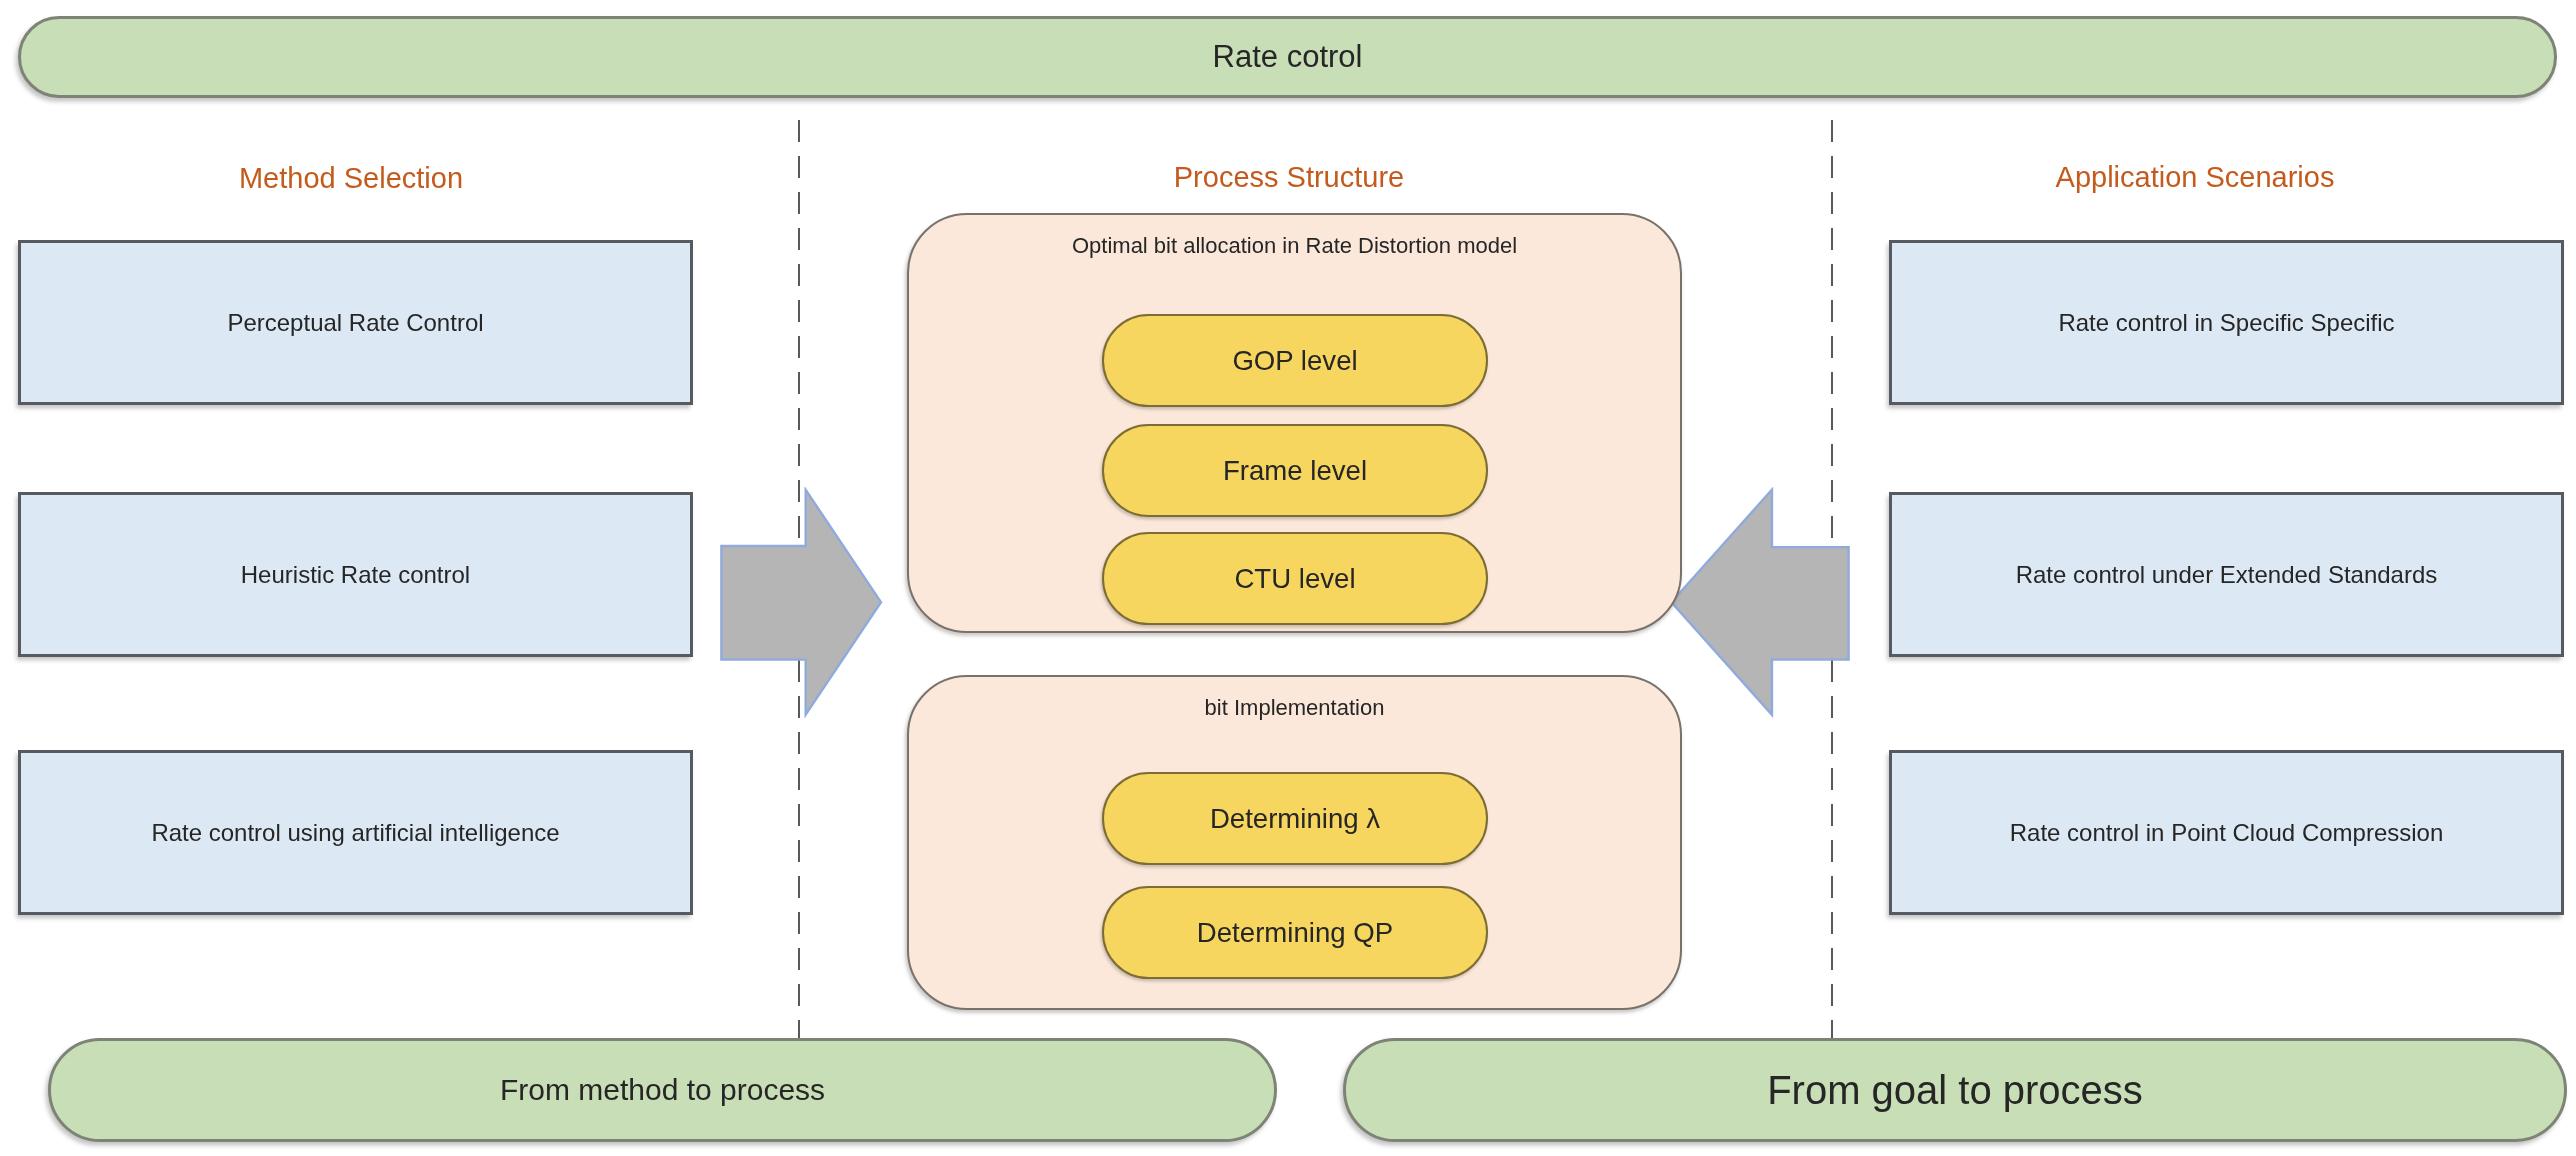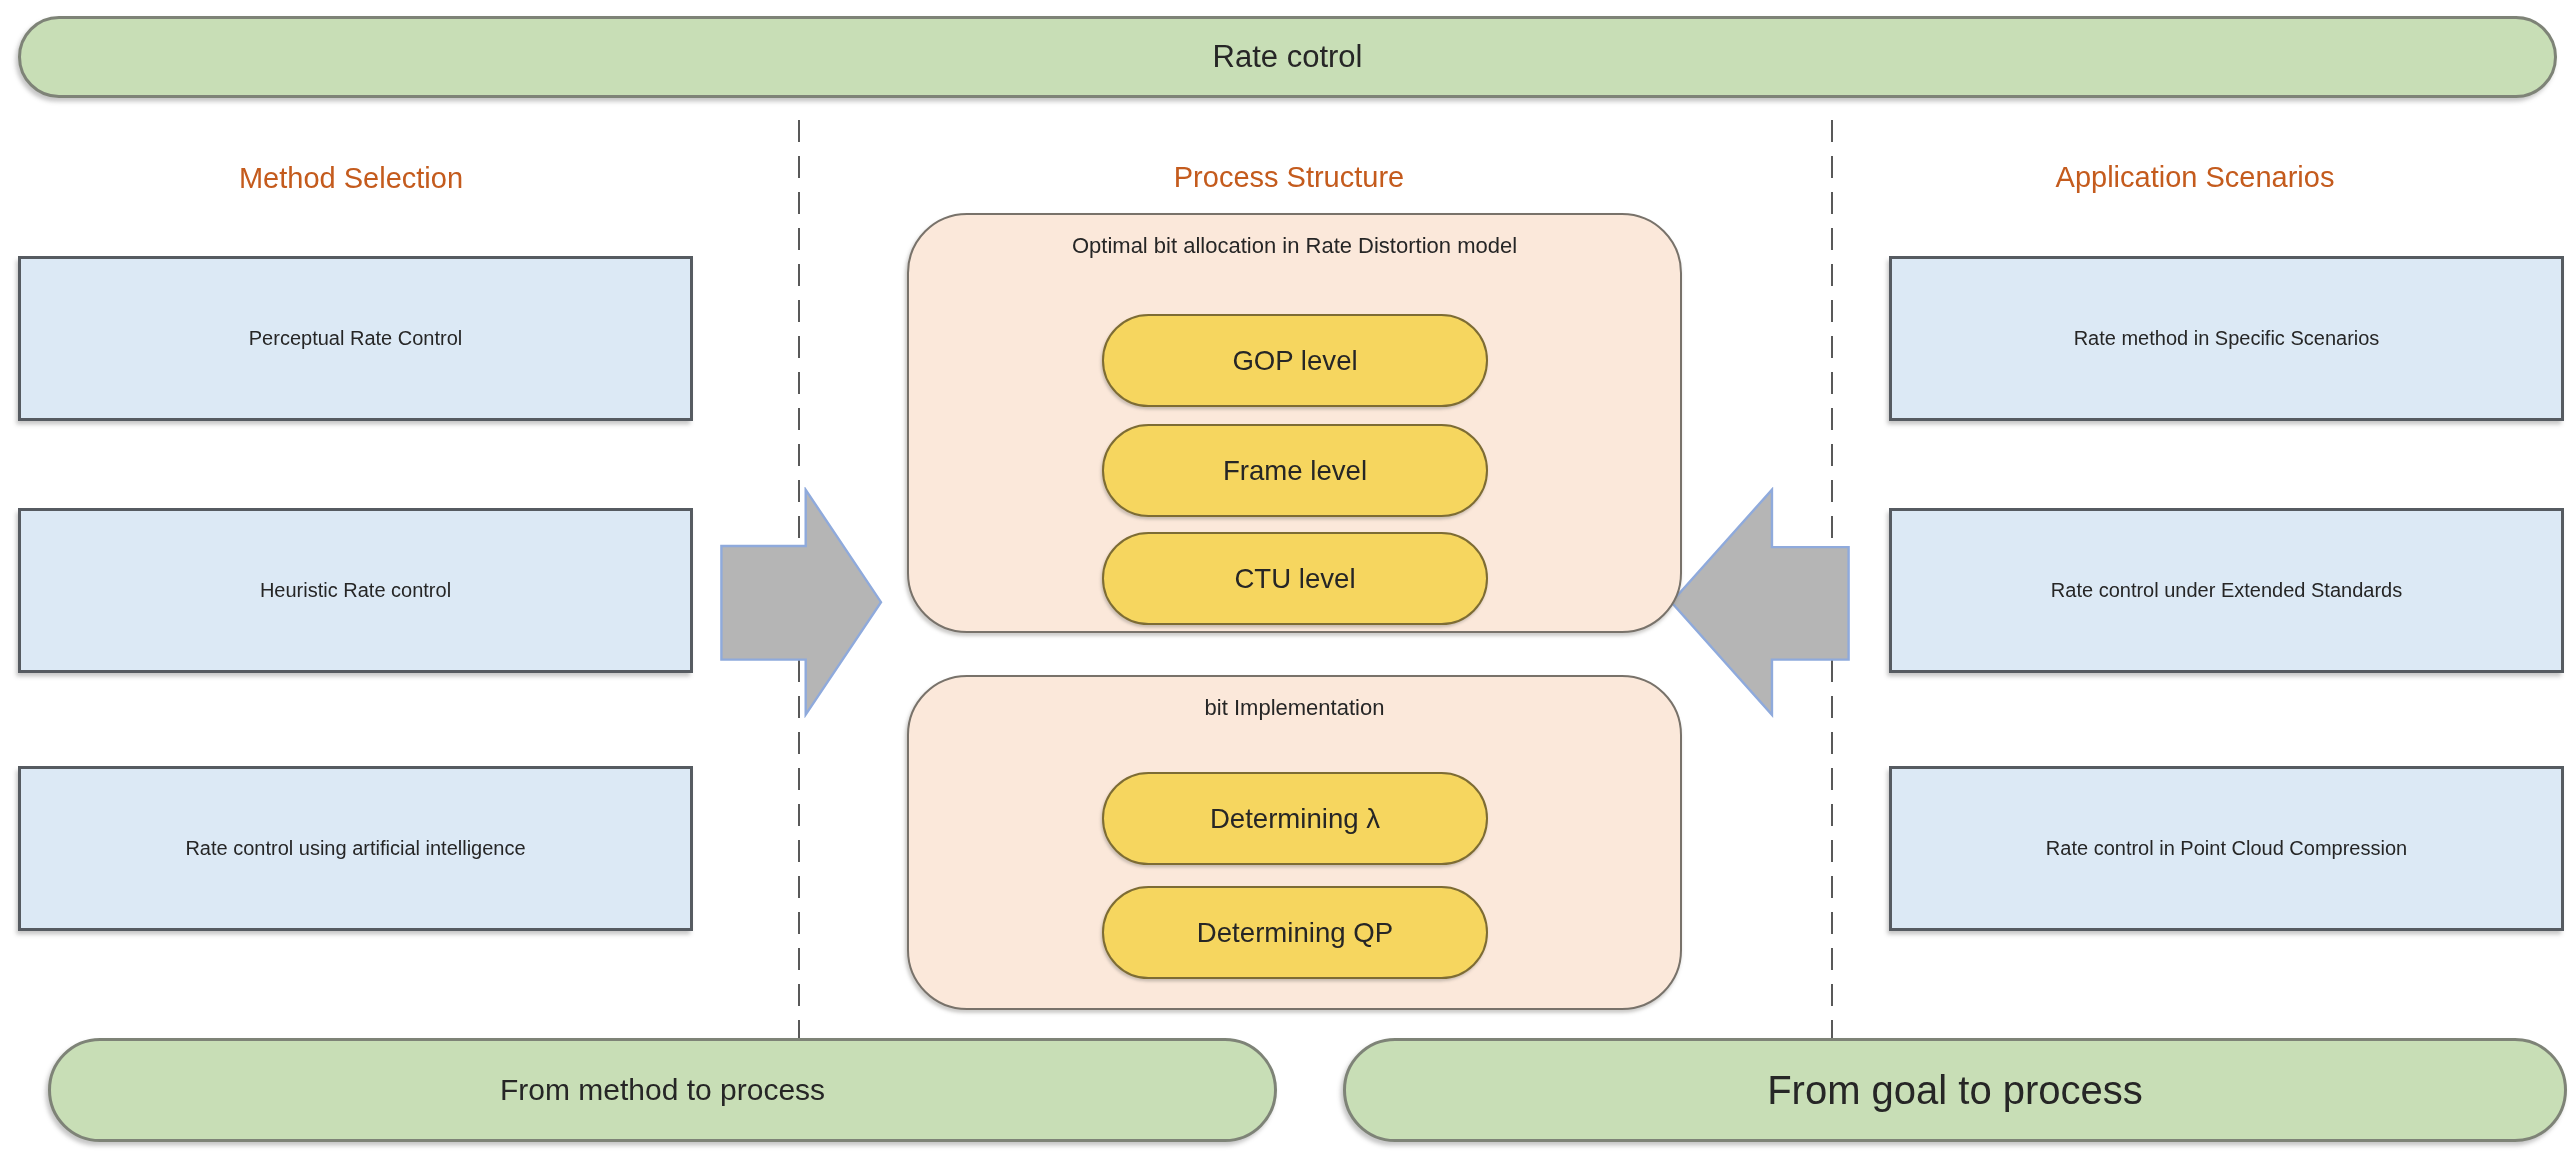--- a/index.html
+++ b/index.html
@@ -44,23 +44,22 @@
   }
   .h-method{left:108px; top:162px;}
   .h-process{left:1046px; top:161px;}
   .h-application{left:1952px; top:161px;}
 
   
   .box{
     position:absolute; width:675px; height:165px;
     background:var(--blue-fill); border:3px solid var(--blue-border);
     display:flex; align-items:center; justify-content:center;
-    text-align:center; font-size:20px; padding:0 8.4px;
+    text-align:center; font-size:24px; padding:0 8.4px;
     box-shadow:-2.4px 3.6px 4.2px rgba(90,90,90,.35);
-    margin-top:16px;
   }
   .box-m1{left:18px; top:240px;} .box-m2{left:18px; top:492px;} .box-m3{left:18px; top:750px;}
   .box-a1{left:1889px; top:240px;} .box-a2{left:1889px; top:492px;} .box-a3{left:1889px; top:750px;}
 
   
   .group{
     position:absolute; left:907px; width:775px;
     background:var(--peach-fill); border:2.4px solid var(--peach-border);
     border-radius:60px; box-shadow:-1.8px 3px 3.6px rgba(110,105,100,.35);
   }
@@ -97,21 +96,21 @@
   <div class="dash dash-right"></div>
 
   <div class="col-header h-method">Method Selection</div>
   <div class="col-header h-process">Process Structure</div>
   <div class="col-header h-application">Application Scenarios</div>
 
   <div class="box box-m1">Perceptual Rate Control</div>
   <div class="box box-m2">Heuristic Rate control</div>
   <div class="box box-m3">Rate control using artificial intelligence</div>
 
-  <div class="box box-a1">Rate method in Specific Scenarios</div>
+  <div class="box box-a1">Rate control in Specific Specific</div>
   <div class="box box-a2">Rate control under Extended Standards</div>
   <div class="box box-a3">Rate control in Point Cloud Compression</div>
 
   <svg class="arrow arrow-left" width="165" height="231" viewBox="0 0 276 385">
     <polygon points="4,98 145,98 145,4 271,192 145,380 145,288 4,288"></polygon>
   </svg>
   <svg class="arrow arrow-right" width="182" height="231" viewBox="0 0 304 385">
     <polygon points="300,100 172,100 172,4 4,192 172,380 172,288 300,288"></polygon>
   </svg>
 

